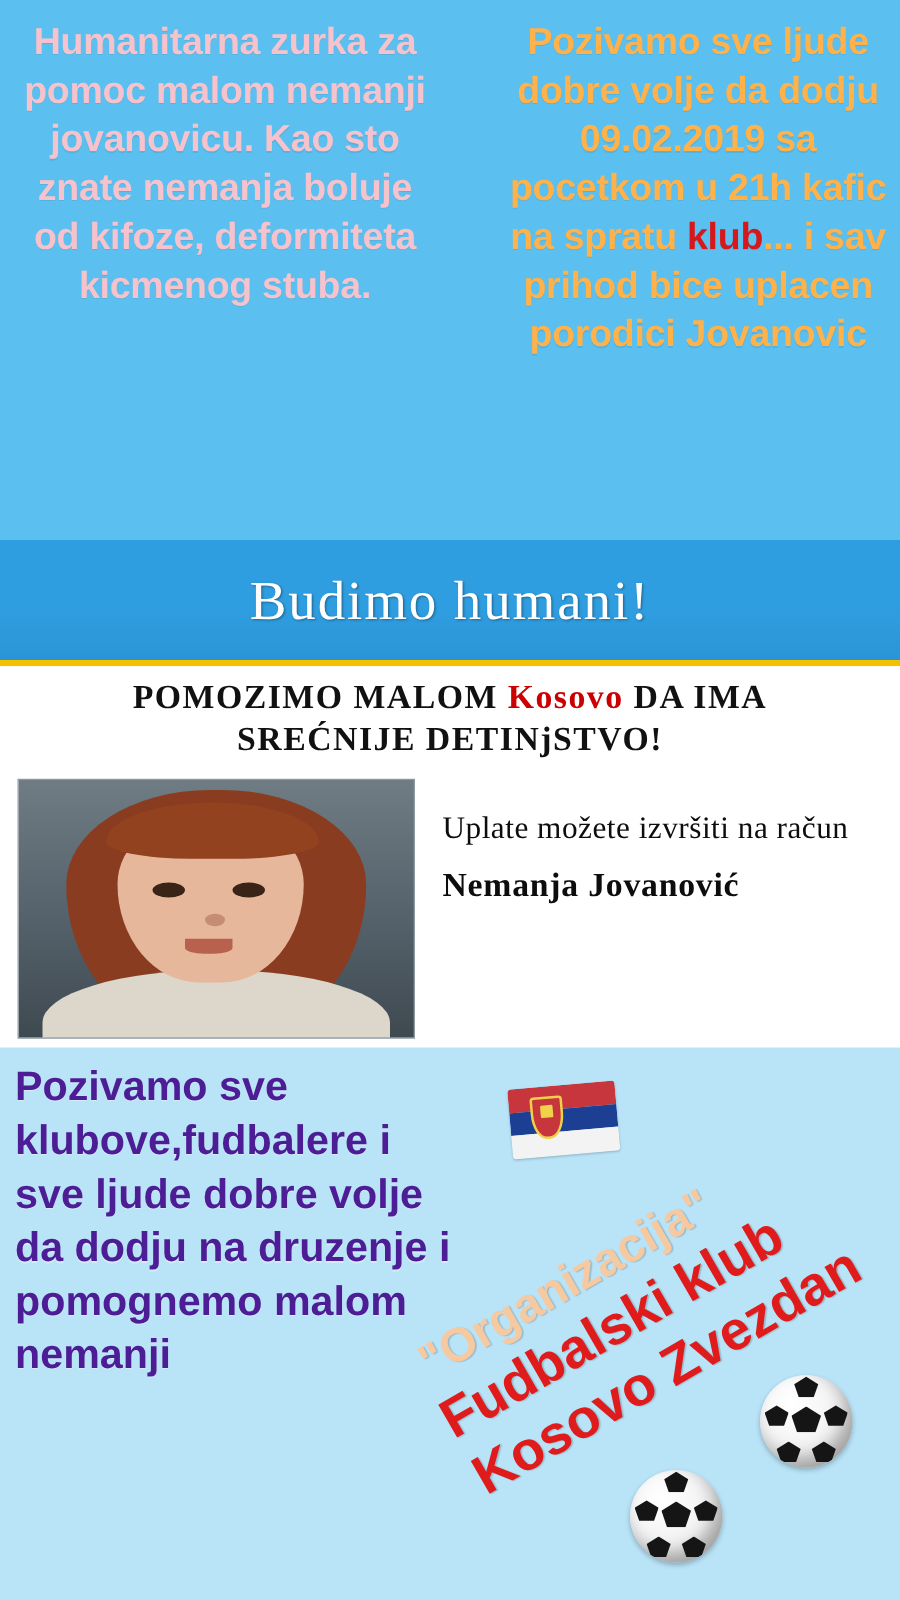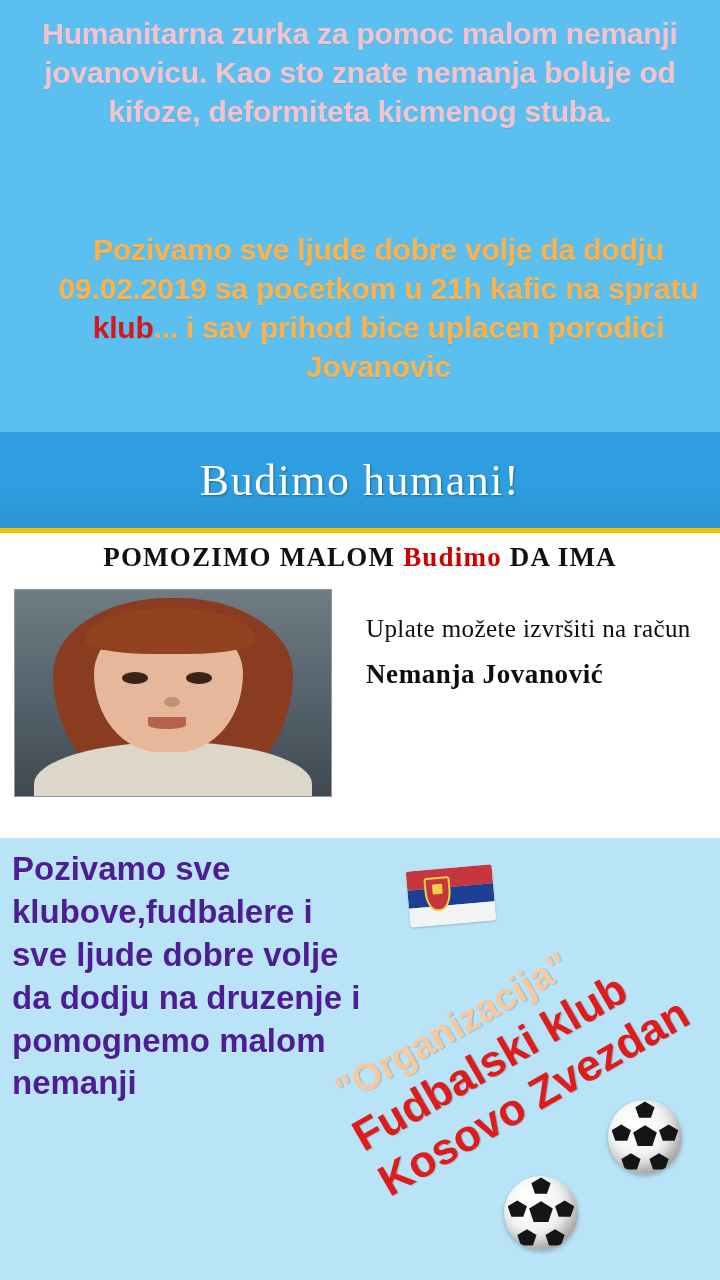--- a/index.html
+++ b/index.html
@@ -15,21 +15,21 @@
     position: relative;
   }
 
   
   .top-panel {
     position: relative;
     width: 720px;
     height: 432px;
     background: #5bc0f0;
     display: flex;
-    flex-direction: column;
+    flex-direction: row;
     box-sizing: border-box;
   }
   .top-col {
     flex: 1 1 50%;
     padding: 14px 10px 0 10px;
     box-sizing: border-box;
     text-align: center;
   }
   .top-col p {
     margin: 0;
@@ -183,21 +183,20 @@
     background: rgba(180,120,95,0.65);
     border-radius: 50%;
   }
 
   .flyer-right {
     flex: 1 1 auto;
     padding-left: 22px;
     box-sizing: border-box;
     font-family: "Liberation Serif", serif;
     color: #0d0d0d;
-    margin-left: 12px;
   }
   .flyer-right .uplate {
     font-size: 25px;
     letter-spacing: 0.4px;
     margin-top: 26px;
     white-space: nowrap;
   }
   .flyer-right .account {
     font-size: 32px;
     font-weight: bold;
@@ -347,21 +346,22 @@
     <p><span>Pozivamo sve ljude dobre volje da dodju 09.02.2019 sa pocetkom u 21h kafic na spratu </span><span class="klub-hl">klub</span><span>... i sav prihod bice uplacen porodici Jovanovic</span></p>
   </div>
 </div>
 
 <div class="banner">
   <div class="banner-text">Budimo  humani!</div>
 </div>
 
 <div class="flyer">
   <div class="flyer-head">
-    <div class="l1"><span>POMOZIMO MALOM </span><span class="name-hl">Budimo</span><span> DA IMA</span></div>
+    <div class="l1"><span>POMOZIMO MALOM </span><span class="name-hl">Kosovo</span><span> DA IMA</span></div>
+    <div class="l2">SREĆNIJE DETINjSTVO!</div>
   </div>
 
   <div class="flyer-body">
     <div class="photo">
       <div class="bg-wall"></div>
       <div class="hair-back"></div>
       <div class="shirt"></div>
       <div class="face"></div>
       <div class="fringe"></div>
       <div class="eye-l"></div>

